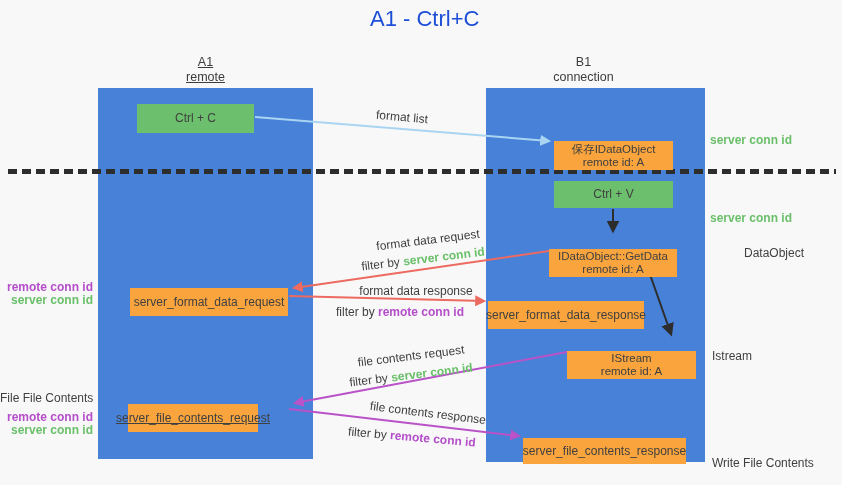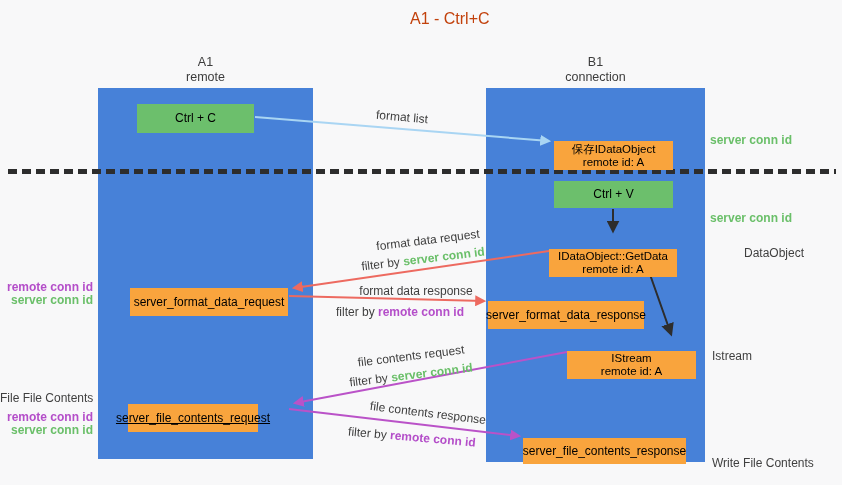--- a/index.html
+++ b/index.html
@@ -4,37 +4,37 @@
 <style>
   html,body{margin:0;padding:0;}
   .canvas{
     position:relative; width:842px; height:485px;
     background:#f8f8f9; overflow:hidden;
     font-family:"Liberation Sans", sans-serif;
     color:#3f3f3f;
   }
   .title{
     position:absolute; left:370px; top:8px;
-    font-size:16px; line-height:21px; color:#c2410c;margin-left:40px;
+    font-size:22px; line-height:21px; color:#1d4ed8;
   }
   .lane{position:absolute; background:#4781d8;}
   .lane-header{
     position:absolute; text-align:center;
     font-size:12.5px; line-height:15px; color:#3c3c3c;
   }
   .dotted{
     position:absolute; left:8px; top:169px; width:828px; height:5px;
     background:repeating-linear-gradient(90deg,#2d2d2d 0 9px, transparent 9px 14px);
     z-index:3;
   }
   .arrows{position:absolute; left:0; top:0; z-index:4;}
   .box{
     position:absolute; z-index:5;
     display:flex; flex-direction:column; align-items:center; justify-content:center;
-    color:#000000; text-align:center; font-size:12px; line-height:13px;
+    color:#404040; text-align:center; font-size:12px; line-height:13px;
   }
   .box.small{font-size:11.5px;}
   .green-box{background:#6cbf6c;}
   .orange-box{background:#f9a43d;margin-top:12px;}
   .elabel{
     position:absolute; z-index:6; white-space:nowrap;
     font-size:12px; color:#3f3f3f;
   }
   .side{position:absolute; z-index:6; font-size:12px; white-space:nowrap;}
   .side.ralign{width:93px; text-align:right; left:0;}
@@ -44,25 +44,25 @@
 </style>
 </head>
 <body>
 
 <div class="canvas">
 
   <div class="title">
     <div>A1 - Ctrl+C</div>
   </div>
 
-  <div class="lane-header" style="left:98px; top:55px; width:215px;">
+  <div class="lane-header" style="left:98px; top:55px; width:215px;text-decoration:underline;">
     <div>A1</div>
     <div>remote</div>
   </div>
-  <div class="lane-header" style="left:486px; top:55px; width:219px;">
+  <div class="lane-header" style="left:474px; top:55px; width:219px;">
     <div>B1</div>
     <div>connection</div>
   </div>
 
   <div class="lane" style="left:98px; top:88px; width:215px; height:371px;"></div>
   <div class="lane" style="left:486px; top:88px; width:219px; height:374px;"></div>
 
   <div class="dotted"></div>
 
   <svg class="arrows" width="842" height="485">

